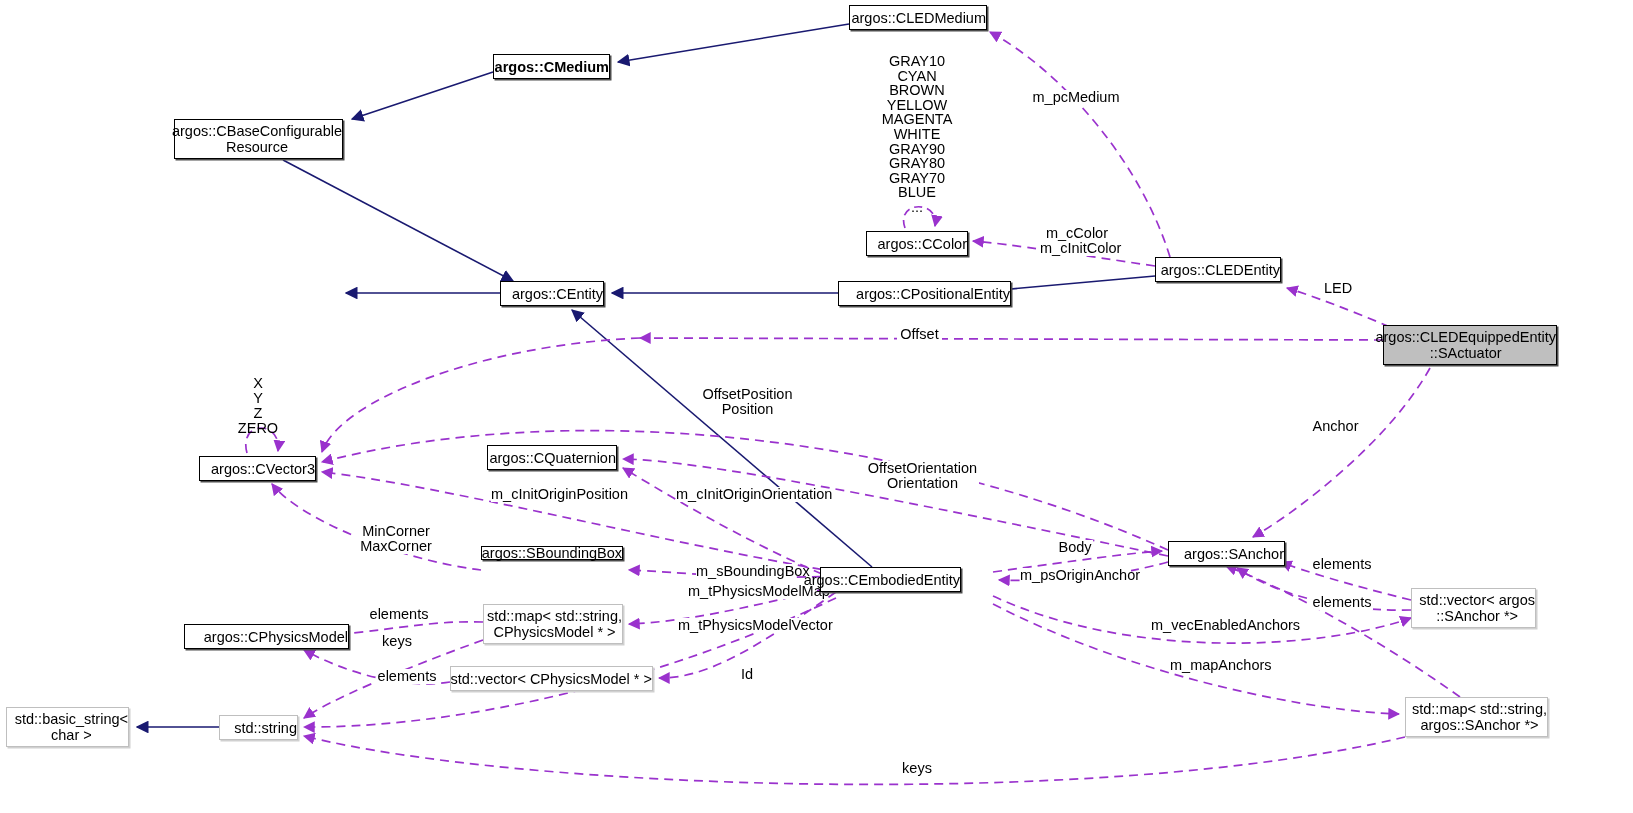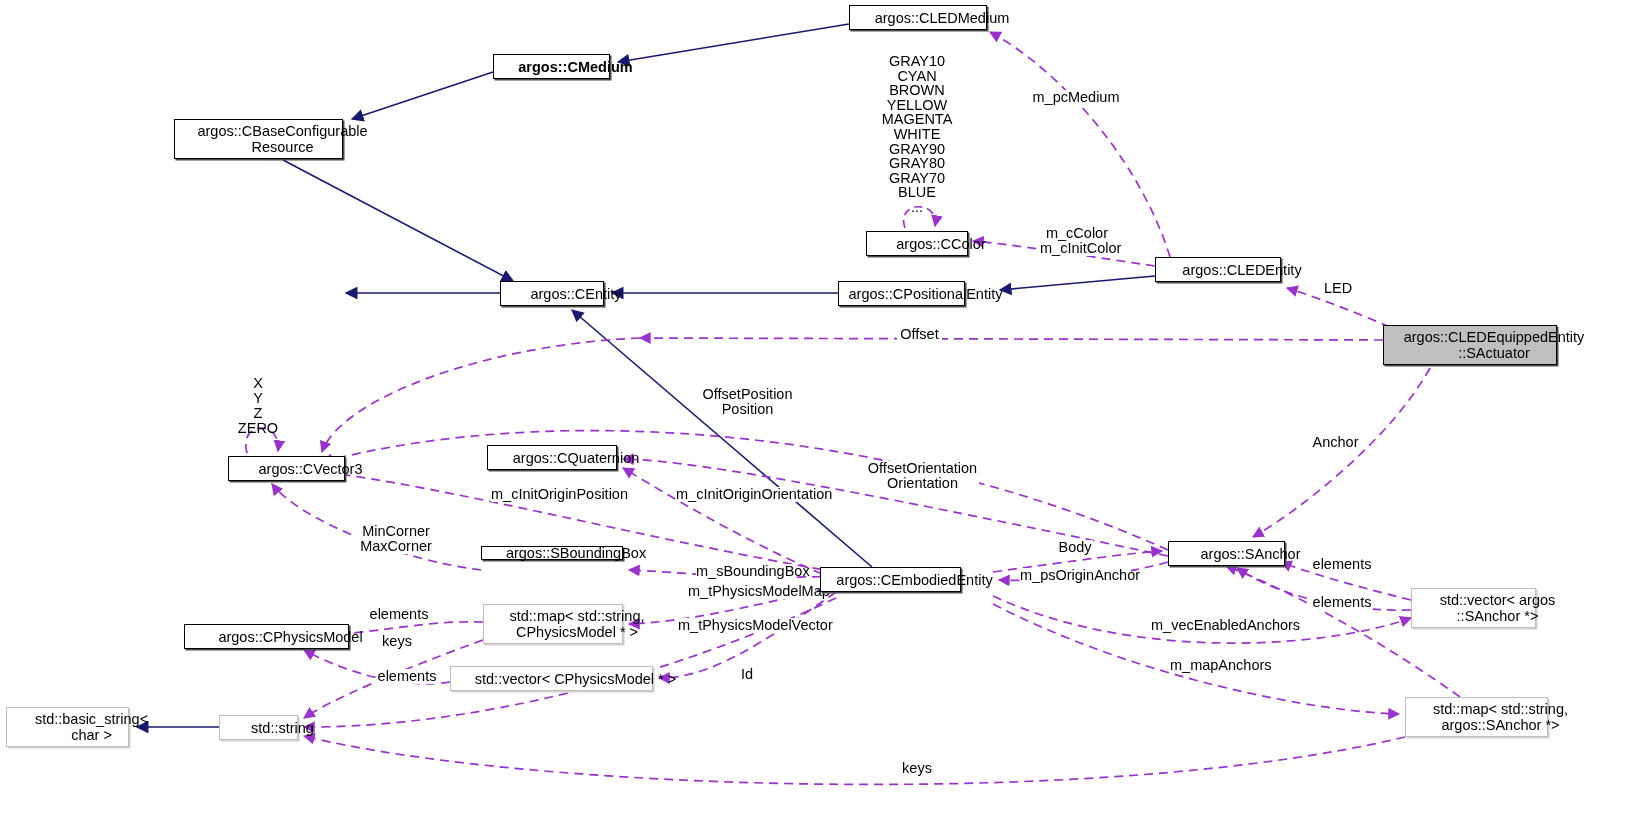--- a/index.html
+++ b/index.html
@@ -21,21 +21,21 @@
     top: 0;
     width: 1633px;
     height: 813px;
     pointer-events: none;
   }
   .node {
     position: absolute;
     box-sizing: border-box;
     display: flex;
     align-items: center;
-    justify-content: center;
+    justify-content: flex-end;
     text-align: center;
     font-size: 14.5px;
     line-height: 16px;
     color: #000000;
     background: #ffffff;
     white-space: pre;
     z-index: 5;
     padding-left: 48px;
   }
   .node.solid {
@@ -157,25 +157,25 @@
     </g>
   </svg>
 
   <div class="node solid" style="left:849px;top:5px;width:138px;height:25px;"><span>argos::CLEDMedium</span></div>
   <div class="node solid" style="left:493px;top:54px;width:117px;height:25px;font-weight:bold;"><span>argos::CMedium</span></div>
   <div class="node solid" style="left:174px;top:119px;width:169px;height:40px;"><span>argos::CBaseConfigurable
 Resource</span></div>
   <div class="node solid" style="left:866px;top:231px;width:102px;height:25px;"><span>argos::CColor</span></div>
   <div class="node solid" style="left:1155px;top:257px;width:126px;height:25px;"><span>argos::CLEDEntity</span></div>
   <div class="node solid" style="left:500px;top:281px;width:104px;height:25px;"><span>argos::CEntity</span></div>
-  <div class="node solid" style="left:838px;top:281px;width:127px;height:25px;"><span>argos::CPositionalEntity</span></div>
+  <div class="node solid" style="left:838px;top:281px;width:173px;height:25px;"><span>argos::CPositionalEntity</span></div>
   <div class="node highlight" style="left:1383px;top:325px;width:174px;height:40px;"><span>argos::CLEDEquippedEntity
 ::SActuator</span></div>
   <div class="node solid" style="left:487px;top:445px;width:130px;height:25px;"><span>argos::CQuaternion</span></div>
-  <div class="node solid" style="left:199px;top:456px;width:117px;height:25px;margin-left:29px;"><span>argos::CVector3</span></div>
+  <div class="node solid" style="left:199px;top:456px;width:117px;height:25px;"><span>argos::CVector3</span></div>
   <div class="node solid" style="left:1168px;top:541px;width:117px;height:25px;"><span>argos::SAnchor</span></div>
   <div class="node solid" style="left:481px;top:546px;width:142px;height:14px;"><span>argos::SBoundingBox</span></div>
   <div class="node solid" style="left:820px;top:567px;width:141px;height:25px;"><span>argos::CEmbodiedEntity</span></div>
   <div class="node light" style="left:1411px;top:588px;width:125px;height:40px;"><span>std::vector&lt; argos
 ::SAnchor *&gt;</span></div>
   <div class="node light" style="left:483px;top:604px;width:140px;height:40px;"><span>std::map&lt; std::string,
 CPhysicsModel * &gt;</span></div>
   <div class="node solid" style="left:184px;top:624px;width:165px;height:25px;"><span>argos::CPhysicsModel</span></div>
   <div class="node light" style="left:450px;top:666px;width:203px;height:25px;"><span>std::vector&lt; CPhysicsModel * &gt;</span></div>
   <div class="node light" style="left:6px;top:707px;width:123px;height:40px;"><span>std::basic_string&lt;
@@ -200,21 +200,21 @@
   <div class="edge-label" style="left:1040px;top:226px;width:74px;">m_cColor
 m_cInitColor</div>
   <div class="edge-label" style="left:1321px;top:281px;width:34px;">LED</div>
   <div class="edge-label" style="left:897px;top:327px;width:45px;">Offset</div>
   <div class="edge-label" style="left:235px;top:376px;width:46px;background:transparent;">X
 Y
 Z
 ZERO</div>
   <div class="edge-label" style="left:700px;top:387px;width:95px;">OffsetPosition
 Position</div>
-  <div class="edge-label" style="left:1310px;top:419px;width:51px;margin-top:16px;">Anchor</div>
+  <div class="edge-label" style="left:1310px;top:419px;width:51px;">Anchor</div>
   <div class="edge-label" style="left:866px;top:461px;width:113px;">OffsetOrientation
 Orientation</div>
   <div class="edge-label" style="left:491px;top:487px;width:122px;">m_cInitOriginPosition</div>
   <div class="edge-label" style="left:676px;top:487px;width:139px;">m_cInitOriginOrientation</div>
   <div class="edge-label" style="left:356px;top:524px;width:80px;">MinCorner
 MaxCorner</div>
   <div class="edge-label" style="left:1057px;top:540px;width:36px;">Body</div>
   <div class="edge-label" style="left:1311px;top:557px;width:62px;">elements</div>
   <div class="edge-label" style="left:696px;top:564px;width:100px;">m_sBoundingBox</div>
   <div class="edge-label" style="left:1020px;top:568px;width:111px;">m_psOriginAnchor</div>

